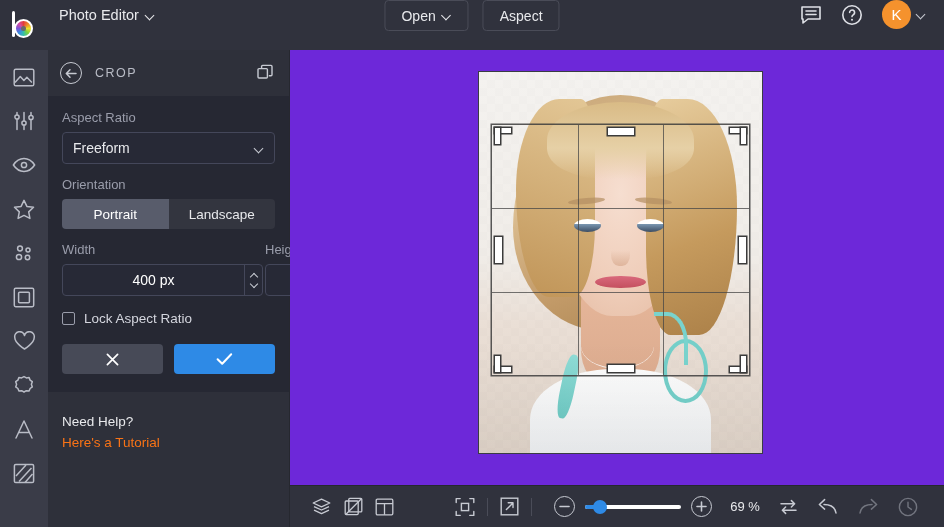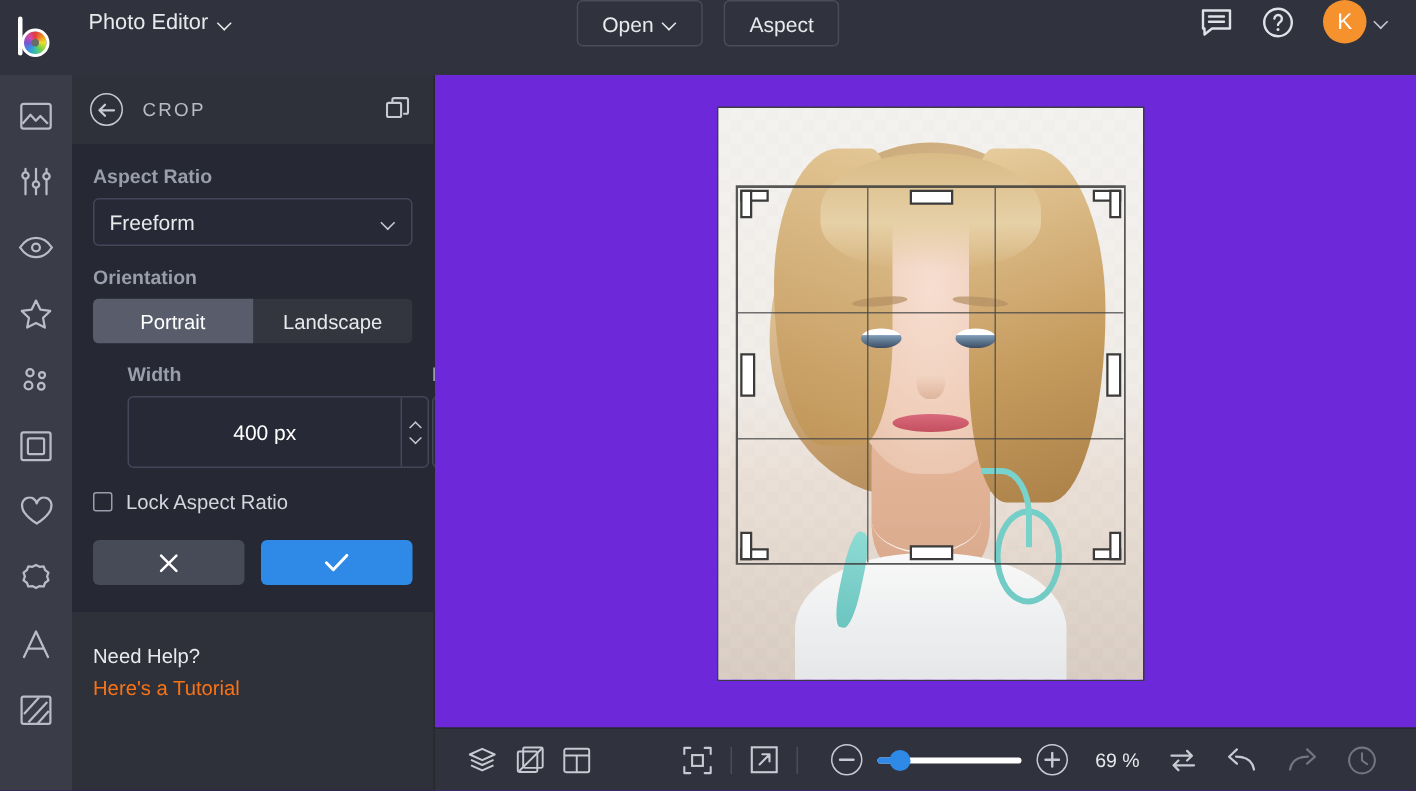--- a/index.html
+++ b/index.html
@@ -82,39 +82,39 @@
     height: 46px; display: flex; align-items: center; padding: 0 14px 0 12px; gap: 13px;
   }
   .backbtn {
     width: 22px; height: 22px; border: 1.6px solid #c7cad2; border-radius: 50%;
     display: flex; align-items: center; justify-content: center; color: #c7cad2; cursor: pointer;
   }
   .panel-title { color: #b9bcc6; font-size: 12.5px; letter-spacing: 1.5px; }
   .panel-head-icon { margin-left: auto; color: #c7cad2; cursor: pointer; display: flex; }
 
   .card { background: #262833; padding: 14px 14px 18px 14px; }
-  .field-label { color: #9a9dab; font-size: 13px; margin-bottom: 7px; font-weight: bold; }
+  .field-label { color: #9a9dab; font-size: 13px; margin-bottom: 7px; }
   .select {
     height: 32px; background: #272936; border: 1px solid #44475a; border-radius: 4px;
     display: flex; align-items: center; padding: 0 10px; color: #e8e9ec; font-size: 14px; cursor: pointer;
   }
   .select .chev { margin-left: auto; color: #c7cad2; }
   .spacer10 { height: 13px; }
 
   .segmented { display: flex; border-radius: 4px; overflow: hidden; height: 30px; }
   .seg {
     flex: 1; display: flex; align-items: center; justify-content: center;
     font-size: 13.5px; cursor: pointer; color: #e8e9ec; background: #33353f;
   }
   .seg.active { background: #585c6b; color: #ffffff; }
 
-  .wh-row { display: flex; gap: 2px; margin-left: 23px; }
+  .wh-row { display: flex; gap: 2px; }
   .wh-col { flex: 1; }
   .stepper {
-    height: 48px; background: #272936; border: 1px solid #44475a; border-radius: 4px;
+    height: 32px; background: #272936; border: 1px solid #44475a; border-radius: 4px;
     display: flex; align-items: center; overflow: hidden;
   }
   .stepper input {
     flex: 1; min-width: 0; background: transparent; border: 0; outline: none;
     color: #ffffff; font-size: 14px; text-align: center;
     font-family: "Liberation Sans", sans-serif;
   }
   .spin {
     width: 18px; height: 100%; border-left: 1px solid #44475a; display: flex;
     flex-direction: column; align-items: center; justify-content: center; gap: 4px;

